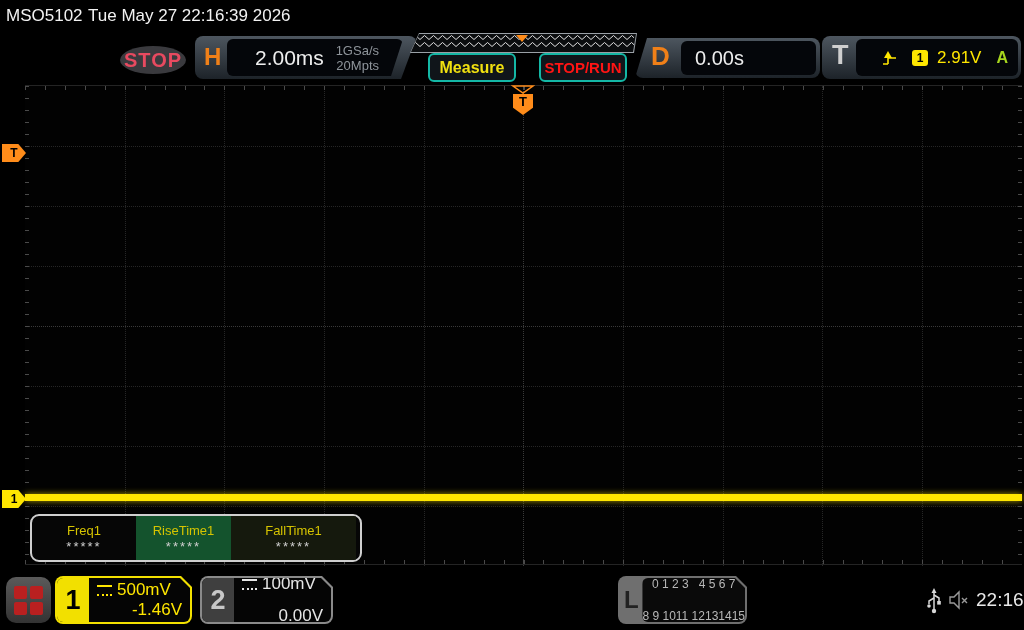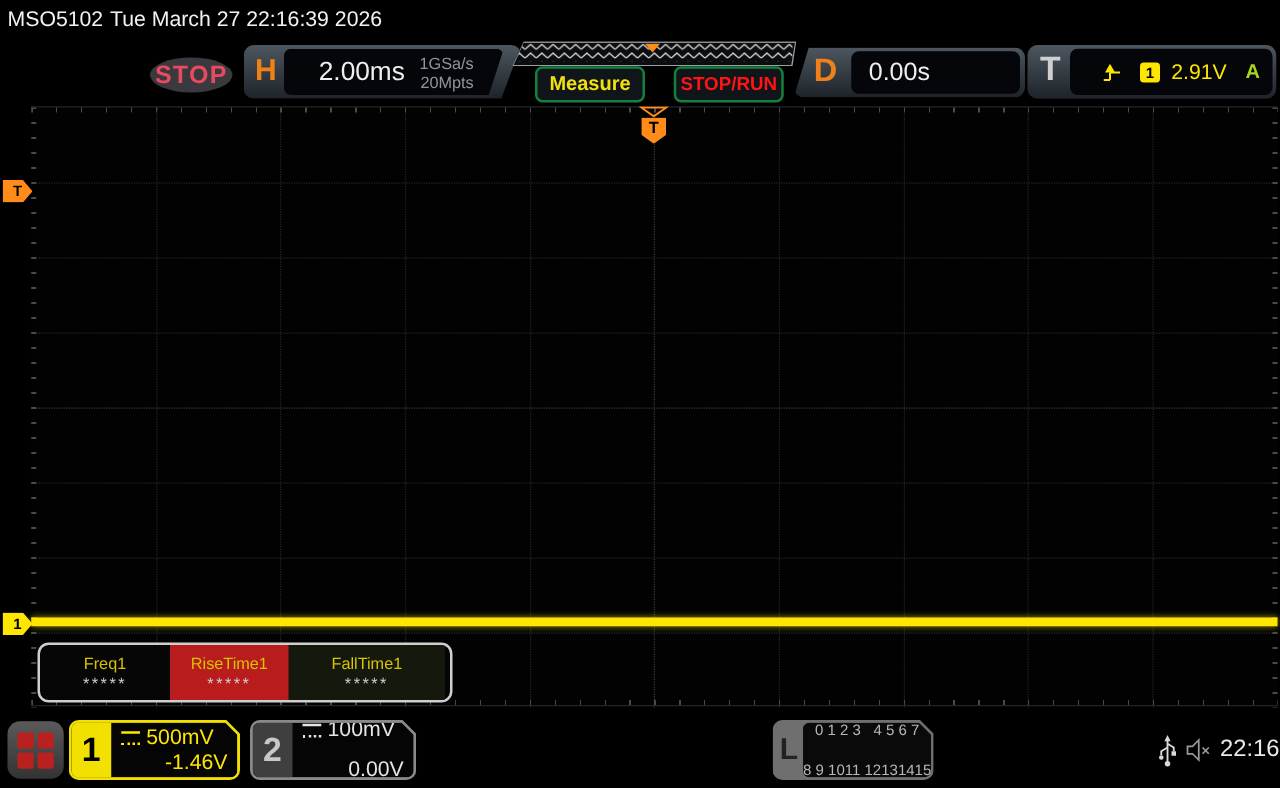--- a/index.html
+++ b/index.html
@@ -27,21 +27,21 @@
         border-radius:6px;clip-path:polygon(0 0,100% 0,calc(100% - 12px) 100%,0 100%);
         display:flex;align-items:center;}
   .hpanel .timebase{color:#eee;font-size:21px;margin-left:28px;flex:1;}
   .hpanel .rates{color:#8f959b;font-size:13px;text-align:right;margin-right:24px;line-height:15px;}
 
   .overview{left:410px;top:33px;width:227px;height:20px;background:#9aa0a6;
         clip-path:polygon(9px 0,100% 0,calc(100% - 3px) 100%,0 100%);}
   .overview .inner{position:absolute;left:1px;top:1px;right:1px;bottom:1px;background:#0b0d0f;
         clip-path:polygon(8px 0,100% 0,calc(100% - 3px) 100%,0 100%);}
 
-  .hbtn{width:88px;height:29px;background:#10151a;border:2px solid #15803d;border-radius:6px;
+  .hbtn{width:88px;height:29px;background:#10151a;border:2px solid #14b8a6;border-radius:6px;
         display:flex;align-items:center;justify-content:center;box-sizing:border-box;}
   .measure-btn{left:428px;top:53px;}
   .stoprun-btn{left:539px;top:53px;}
   .measure-btn span{color:#f0e010;font-weight:bold;font-size:16px;}
   .stoprun-btn span{color:#ff1414;font-weight:bold;font-size:15px;}
 
   .dpanel{left:635px;top:38px;width:185px;height:40px;border-radius:8px;
         background:linear-gradient(180deg,#4d565f,#1d2329);
         clip-path:polygon(12px 0,100% 0,100% 100%,0 100%);}
   .dpanel .plabel{position:absolute;left:16px;top:3px;color:#f08018;font-weight:bold;font-size:26px;}
@@ -88,21 +88,21 @@
         color:#000;font-weight:bold;font-size:13px;}
 
   
   .meas-panel{left:30px;top:514px;width:332px;height:48px;background:#060606;
         border:2px solid #cfcfcf;border-radius:9px;box-sizing:border-box;
         display:flex;overflow:hidden;}
   .meas-col{display:flex;flex-direction:column;align-items:center;justify-content:center;gap:1px;}
   .meas-col .mlabel{color:#d6c400;font-size:13px;}
   .meas-col .mvalue{color:#cfcfcf;font-size:13px;letter-spacing:2px;}
   .mc1{width:104px;}
-  .mc2{width:95px;background:#b91c1c;}
+  .mc2{width:95px;background:#14532d;}
   .mc3{width:125px;background:#15190d;}
 
   
   .disp-icon{left:6px;top:577px;width:45px;height:46px;border-radius:10px;
         background:linear-gradient(180deg,#5a5a5a,#333);display:flex;align-items:center;
         justify-content:center;}
   .disp-grid{display:grid;grid-template-columns:13px 13px;grid-template-rows:13px 13px;gap:3px;}
   .disp-grid i{background:#b92020;border-radius:2px;}
 
   .chbox{top:576px;height:48px;padding:2px;border-radius:8px;box-sizing:border-box;
@@ -136,21 +136,21 @@
   .speaker-icon{left:948px;top:590px;}
   .clock{left:976px;top:589px;color:#e8e8e8;font-size:19px;}
 </style>
 </head>
 <body>
 
 <div class="screen">
 
   <div class="abs statusbar">
     <span class="model">MSO5102</span>
-    <span class="datetime">Tue March 27 22:16:39 2026</span>
+    <span class="datetime">Tue May 27 22:16:39 2026</span>
   </div>
 
 
   <div class="abs stop-badge">
     <span>STOP</span>
   </div>
 
   <div class="abs hpanel">
     <span class="plabel">H</span>
     <div class="inner">

